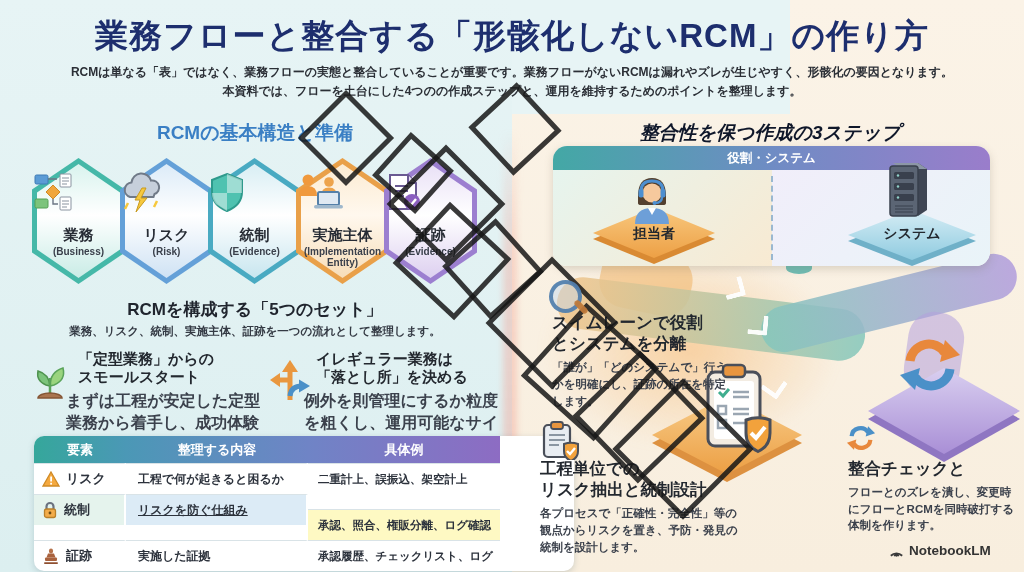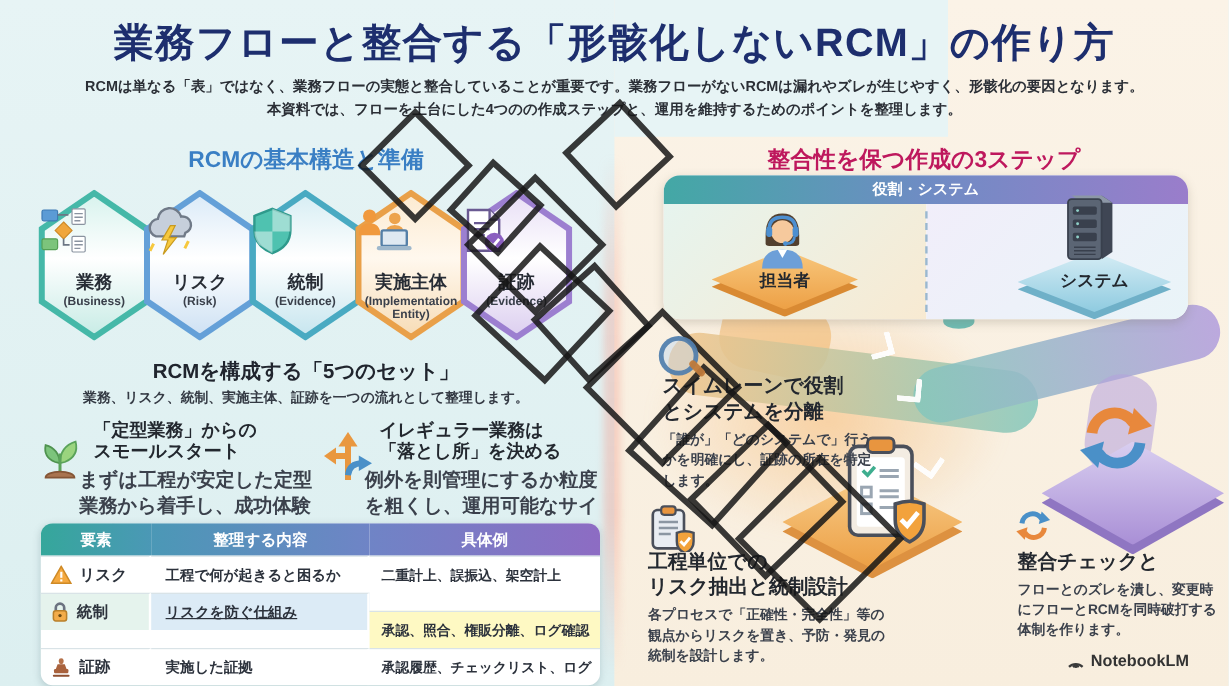--- a/index.html
+++ b/index.html
@@ -9,21 +9,21 @@
   .bg-right{position:absolute;left:512px;top:0;width:512px;height:572px;background:linear-gradient(180deg,#fbf3e7,#f8eede);}
   .bg-top-ext{position:absolute;left:512px;top:0;width:278px;height:114px;background:#e7f4f5;}
   .bg-divider{position:absolute;left:503px;top:130px;width:14px;height:430px;background:linear-gradient(180deg,rgba(242,166,152,0),rgba(242,166,152,.4) 30%,rgba(242,166,152,.45) 70%,rgba(242,166,152,0));filter:blur(3px);}
 
   .title{position:absolute;left:0;top:14px;width:1024px;text-align:center;font-size:33px;font-weight:800;color:#1d2e6e;letter-spacing:1px;}
   .sub{position:absolute;left:0;width:1024px;text-align:center;font-weight:700;font-size:12px;color:#2b2f36;}
   .sub1{top:64px;} .sub2{top:83px;}
 
   .sec-h{position:absolute;font-size:19px;font-weight:800;text-align:center;}
   .sec-h-left{left:80px;top:120px;width:350px;color:#3a7fc4;}
-  .sec-h-right{left:555px;top:120px;width:430px;color:#be185d;}
+  .sec-h-right{left:555px;top:120px;width:430px;color:#0f172a;font-style:italic;}
 
   
   .hex-row{position:absolute;left:37px;top:158px;display:flex;}
   .hex{position:relative;width:93px;height:126px;margin-left:-5px;}
   .hex-o,.hex-i{position:absolute;clip-path:polygon(50% 0,100% 25%,100% 75%,50% 100%,0 75%,0 25%);}
   .hex-o{left:0;top:0;width:93px;height:126px;}
   .hex-i{left:5px;top:6px;width:83px;height:114px;}
   .hx1 .hex-o{background:#45b8a8;} .hx1 .hex-i{background:linear-gradient(180deg,#d9f3ee,#ffffff 45%,#c9ece6);}
   .hx2 .hex-o{background:#64a0d8;} .hx2 .hex-i{background:linear-gradient(180deg,#dcebf8,#ffffff 45%,#cfe2f4);}
   .hx3 .hex-o{background:#49aac2;} .hx3 .hex-i{background:linear-gradient(180deg,#d8eef4,#ffffff 45%,#c8e6ef);}
@@ -35,21 +35,21 @@
 
   .set-title{position:absolute;left:45px;top:298px;width:420px;text-align:center;font-size:17px;font-weight:800;color:#20252e;}
   .set-cap{position:absolute;left:35px;top:324px;width:440px;text-align:center;font-size:11.5px;font-weight:700;color:#343a44;}
 
   .point{position:absolute;top:350px;}
   .pt1{left:30px;width:235px;} .pt2{left:268px;width:244px;}
   .point .pic{position:absolute;left:0;top:6px;}
   .point .ph{margin-left:48px;font-size:15px;font-weight:800;color:#23282f;line-height:1.2;}
   .point .pb{margin-left:36px;margin-top:4px;font-size:16px;font-weight:700;color:#3b414c;line-height:1.4;}
 
-  .tbl{position:absolute;left:34px;top:436px;width:466px;border-radius:10px;overflow:hidden;box-shadow:0 2px 6px rgba(80,110,120,.25);display:grid;grid-template-columns:92px 182px 192px;background:#fff;}
+  .tbl{position:absolute;left:34px;top:436px;width:540px;border-radius:10px;overflow:hidden;box-shadow:0 2px 6px rgba(80,110,120,.25);display:grid;grid-template-columns:92px 182px 192px;background:#fff;}
   .hc{height:27px;display:flex;align-items:center;justify-content:center;color:#fff;font-size:13px;font-weight:800;}
   .hc1{background:linear-gradient(90deg,#35a79b,#4b98b6);}
   .hc2{background:linear-gradient(90deg,#4b98b6,#6f84c6);}
   .hc3{background:linear-gradient(90deg,#6f84c6,#8d6cc3);}
   .tc{height:30px;display:flex;align-items:center;font-weight:700;color:#2c323c;border-top:1px solid #d9e3e7;}
   .tc.lab{gap:6px;padding-left:8px;font-size:13px;font-weight:800;border-right:2px solid #fff;}
   .tc.mid{padding-left:12px;font-size:12px;border-right:2px solid #fff;}
   .tc.exa{padding-left:10px;font-size:11.5px;}
   .r2a{background:#e5f3ed;} .r2b{background:#dcebf6;text-decoration:underline;} .r2c{background:#fef9c3;margin-top:15px;}
 

